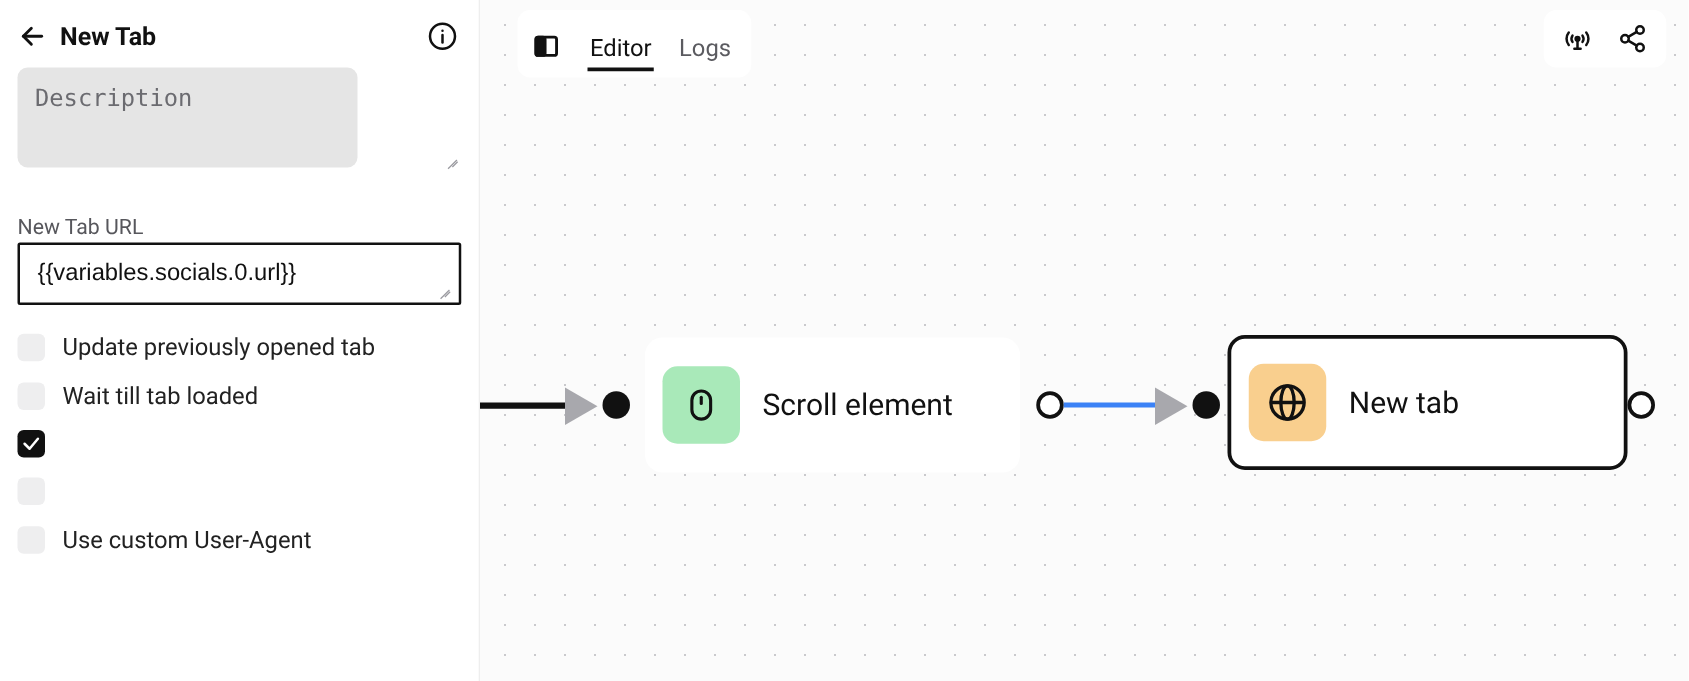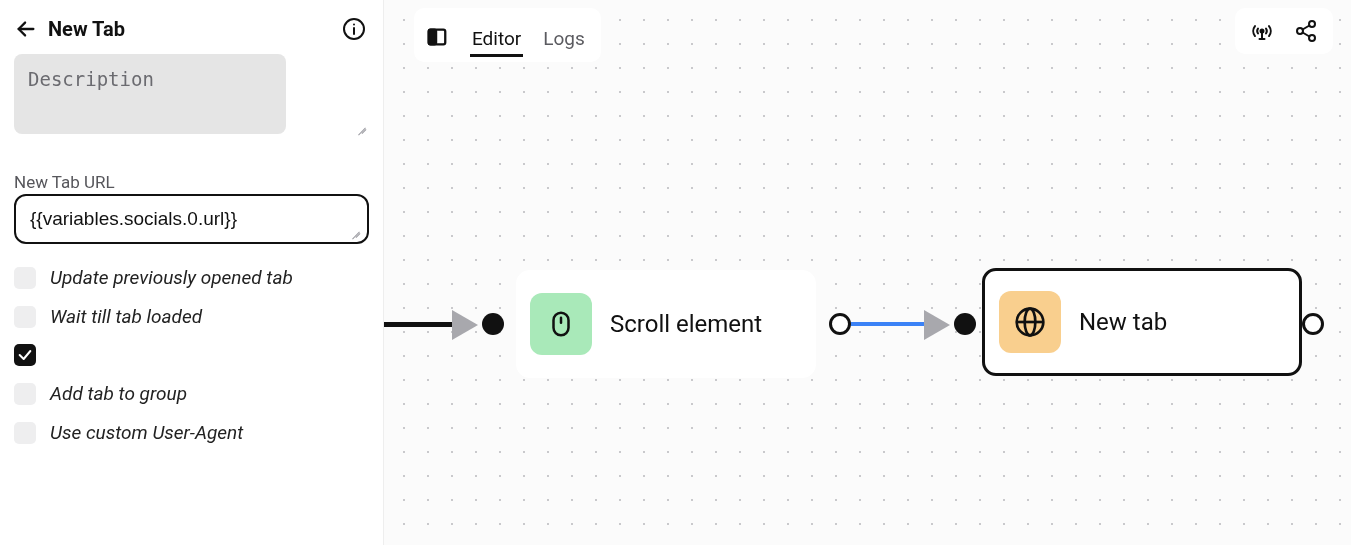--- a/index.html
+++ b/index.html
@@ -72,38 +72,37 @@
 
   .field-label {
     font-size: 17px;
     color:#57575c;
     margin: 34px 4px 2px 4px;
   }
   .url-wrap { position:relative; margin:0 4px;}
   .url-input {
     width:100%;
     border: 2px solid #111;
-    border-radius: 12px;
+    border-radius: 2px;
     padding: 12px 14px;
     font-size: 19px;
     color:#111;
     background:#fff;
     outline:none;
   }
   .url-wrap .resize-grip { right:8px; bottom:6px;}
 
   .check-list {
     margin: 22px 4px 0 4px;
     display:flex; flex-direction:column; gap:16px;
   }
   .check-row {
     display:flex; align-items:center; gap:14px;
     font-size:19px; color:#222;
     cursor:pointer;
-    font-style:italic;
   }
   .chk {
     width:22px;height:22px;border-radius:5px;
     background:#eeeeef;
     display:flex;align-items:center;justify-content:center;
     flex-shrink:0;
   }
   .chk.checked {
     background:#111;
   }
@@ -232,21 +231,20 @@
     </div>
     <div class="check-row">
       <div class="chk checked">
         <svg width="16" height="16" viewBox="0 0 24 24" fill="none" stroke="#fff" stroke-width="3" stroke-linecap="round" stroke-linejoin="round">
             <polyline points="4 12 10 18 20 6"></polyline>
           </svg>
       </div>
     </div>
     <div class="check-row">
       <div class="chk"></div>
-      <span>Add tab to group</span>
     </div>
     <div class="check-row">
       <div class="chk"></div>
       <span>Use custom User-Agent</span>
     </div>
   </div>
 </div>
 
 <div class="canvas">
 

